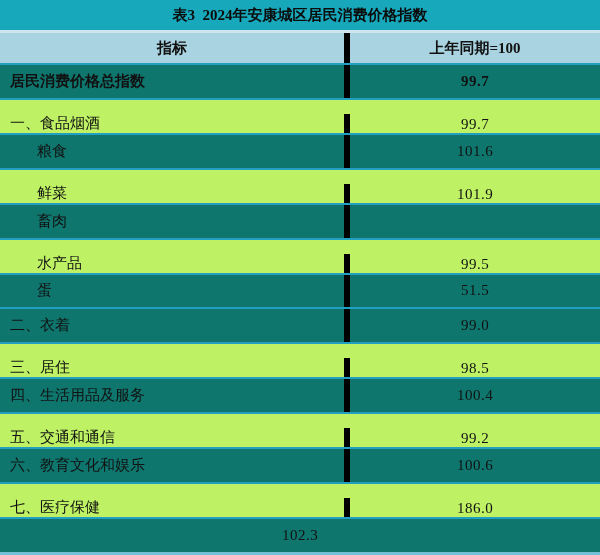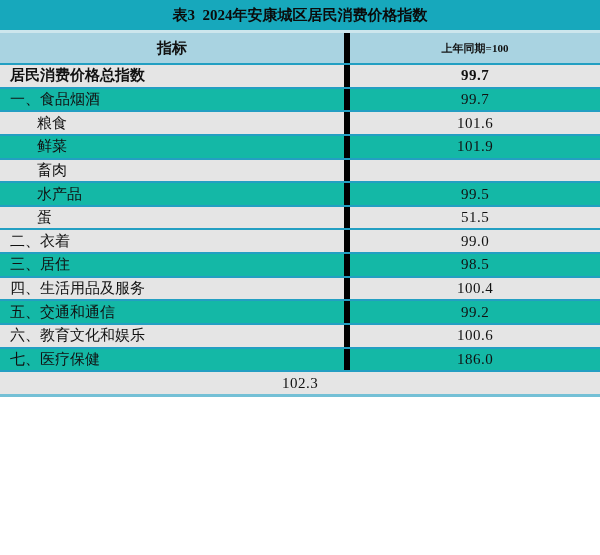--- a/index.html
+++ b/index.html
@@ -1,19 +1,19 @@
 <!DOCTYPE html>
 <html><head>
 <meta charset="utf-8">
 <style>
   html, body { margin: 0; padding: 0; background: #ffffff; }
   * { box-sizing: border-box; }
   .container {
     width: 600px;
-    height: 397px;
+    height: 555px;
     display: flex;
     flex-direction: column;
     font-family: "Liberation Serif", "DejaVu Serif", serif;
     color: #111111;
     background: #ffffff;
   }
   .title-bar {
     height: 30px;
     flex: none;
     background: #17a8bc;
@@ -52,35 +52,35 @@
     align-items: center;
     justify-content: center;
   }
   .header-row .cell-label {
     justify-content: center;
     font-weight: bold;
     font-size: 15px;
   }
   .header-row .cell-value {
     font-weight: bold;
-    font-size: 11px;
+    font-size: 15px;
   }
   .rows {
     flex: 1;
     display: flex;
     flex-direction: column;
   }
   .row {
     flex: 1;
     display: flex;
     border-bottom: 2px solid #239fc2;
     font-size: 15px;
-    background: #e5e5e5;
+    background: #0f766e;
   }
-  .row.blue { background: #14b8a6; }
+  .row.blue { background: #bef264; align-items: flex-end; }
   .row:last-child { border-bottom: 3px solid #74c0d6; }
   .row .cell-label { padding-left: 10px; }
   .row.lvl1 .cell-label { padding-left: 37px; }
   .row.bold { font-weight: bold; }
   .row .cell-value { font-size: 15px; letter-spacing: 0.5px; }
 </style>
 </head>
 <body>
 
 <div class="container">

